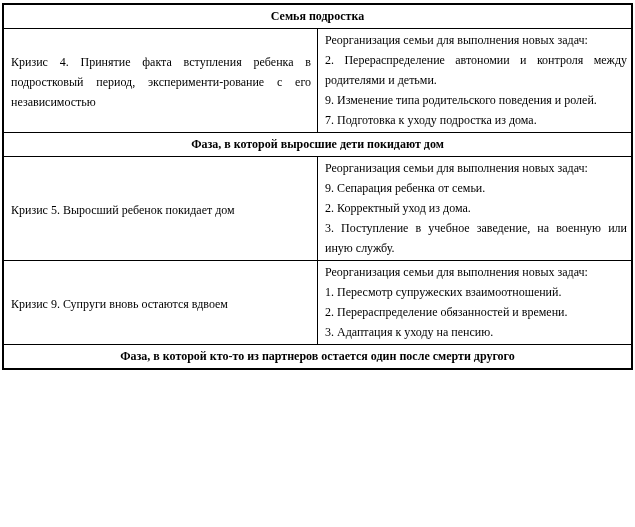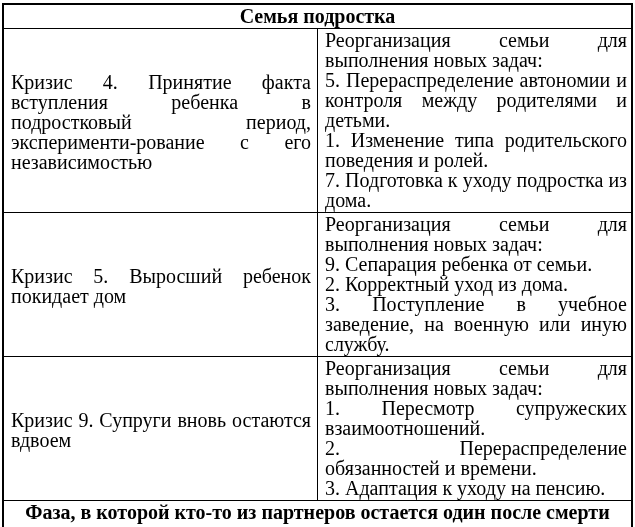--- a/index.html
+++ b/index.html
@@ -18,21 +18,21 @@
     color: #000000;
   }
   table.family-table {
     width: 631px;
     border-collapse: collapse;
     border: 2px solid #000000;
     table-layout: fixed;
   }
   table.family-table td {
     border: 1px solid #000000;
-    font-size: 20px;
+    font-size: 12px;
     line-height: 20px;
     color: #000000;
     box-sizing: border-box;
     overflow: hidden;
   }
   td.hdr {
     font-weight: bold;
     text-align: center;
     vertical-align: middle;
     padding: 1px 3px 2px 3px;
@@ -60,26 +60,29 @@
   <table class="family-table">
     <tbody>
 
       <tr>
         <td class="hdr" colspan="2">Семья подростка</td>
       </tr>
       <tr>
         <td class="crisis">Кризис 4. Принятие факта вступления ребенка в подростковый период, эксперименти-рование с его независимостью</td>
         <td class="tasks">
           <div class="line">Реорганизация семьи для выполнения новых задач:</div>
-          <div class="line">5. Перераспределение автономии и контроля между родителями и детьми.</div>
-          <div class="line">1. Изменение типа родительского поведения и ролей.</div>
+          <div class="line">2. Перераспределение автономии и контроля между родителями и детьми.</div>
+          <div class="line">9. Изменение типа родительского поведения и ролей.</div>
           <div class="line">7. Подготовка к уходу подростка из дома.</div>
         </td>
       </tr>
 
+      <tr>
+        <td class="hdr" colspan="2">Фаза, в которой выросшие дети покидают дом</td>
+      </tr>
       <tr>
         <td class="crisis">Кризис 5. Выросший ребенок покидает дом</td>
         <td class="tasks">
           <div class="line">Реорганизация семьи для выполнения новых задач:</div>
           <div class="line">9. Сепарация ребенка от семьи.</div>
           <div class="line">2. Корректный уход из дома.</div>
           <div class="line">3. Поступление в учебное заведение, на военную или иную службу.</div>
         </td>
       </tr>
 

